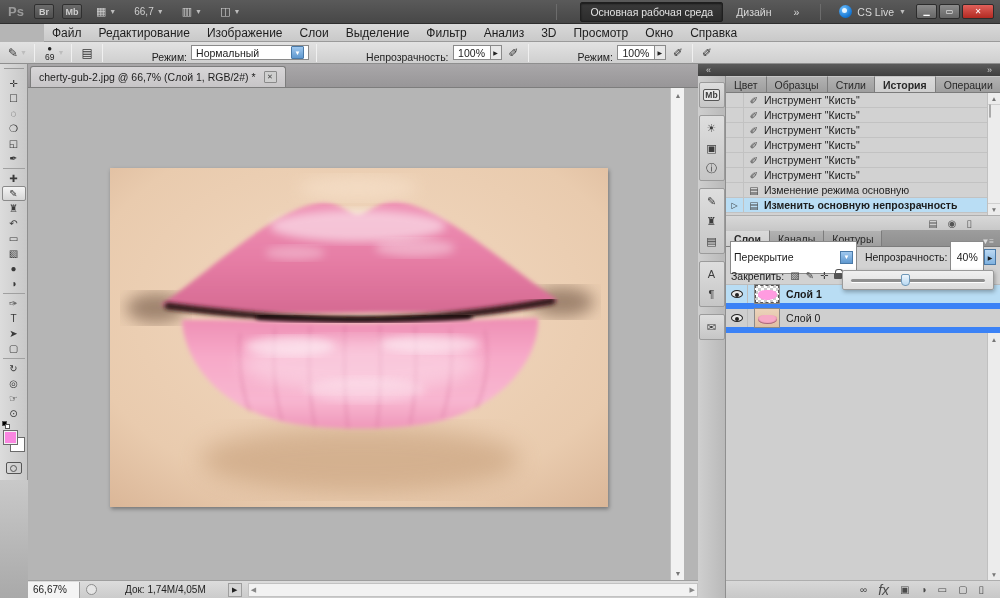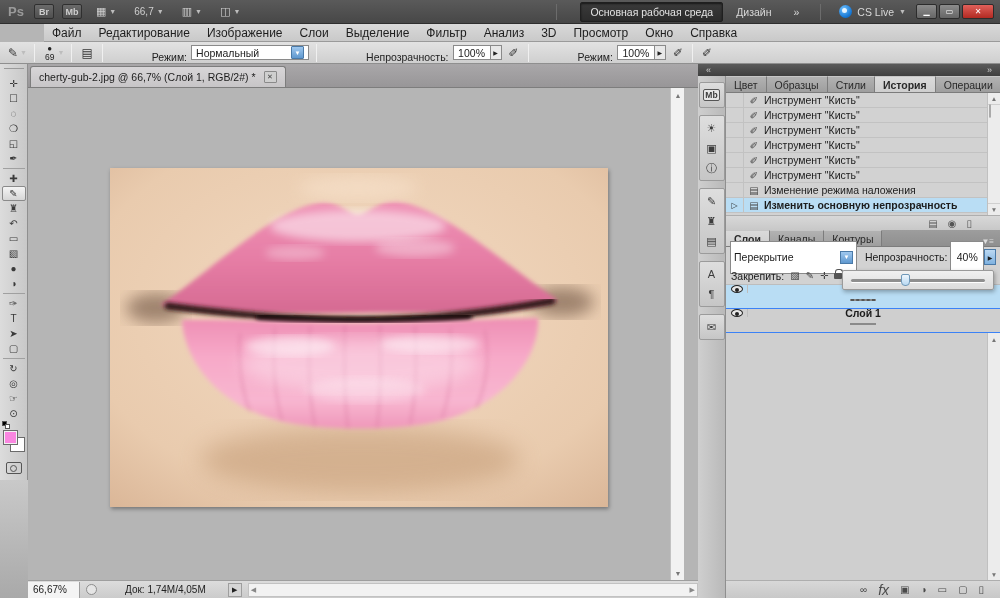--- a/index.html
+++ b/index.html
@@ -158,21 +158,21 @@
   .lock-ic { font-size:10px; color:#444; }
   .css-lock { width:8px; height:6px; background:#555; border-radius:1px; position:relative; display:inline-block; }
   .css-lock::before { content:""; position:absolute; left:1px; top:-4px; width:6px; height:4px;
     border:1.5px solid #555; border-bottom:none; border-radius:3px 3px 0 0; }
   .op-popup { position:absolute; right:6px; top:40px; width:152px; height:20px; background:linear-gradient(#f0f0f0,#dcdcdc);
     border:1px solid #9a9a9a; border-radius:2px; box-shadow:1px 2px 4px rgba(0,0,0,.3); z-index:5; display:flex; align-items:center; padding:0 8px; }
   .op-track { position:relative; flex:1; height:3px; background:#8f8f8f; border-radius:2px; box-shadow:0 1px 0 #fff; }
   .op-thumb { position:absolute; top:-5px; width:9px; height:12px; background:linear-gradient(#eef6fd,#b9d9f2);
     border:1px solid #6f98b8; border-radius:2px 2px 4px 4px; }
   .layers-list { background:#cfcfcf; position:relative; }
-  .lrow { display:flex; align-items:center; height:24px; border-bottom:1px solid #3b82f6; font-size:10.5px; gap:6px;flex-direction:column; }
+  .lrow { display:flex; align-items:center; height:24px; border-bottom:6px solid #3b82f6; font-size:10.5px; gap:6px; }
   .lrow.selected { background:#b9ddf4; font-weight:bold; }
   .eye-cell { width:22px; align-self:stretch; border-right:1px solid #bdbdbd; display:flex; align-items:center; justify-content:center; }
   .eye { width:12px; height:8px; border:1px solid #222; border-radius:50%; position:relative; background:#e8e8e8; }
   .eye::after { content:""; position:absolute; left:3.5px; top:1.5px; width:4px; height:4px; background:#222; border-radius:50%; }
   .thumb { width:26px; height:20px; border:1px solid #8a8a8a; position:relative; overflow:hidden; }
   .thumb.checker { background:
       repeating-conic-gradient(#ffffff 0% 25%, #cccccc 0% 50%) 0 0 / 6px 6px; }
   .thumb .lips-mini { position:absolute; left:3px; top:5px; width:19px; height:10px;
       background:radial-gradient(ellipse at 50% 45%, #ff9be0 60%, #f070c8 100%); border-radius:50% 50% 60% 60%; }
   .thumb.photo { background:linear-gradient(#ecd2ba,#dfc0a4); }
@@ -477,21 +477,21 @@
             <span>Инструмент "Кисть"</span>
           </div>
           <div class="hrow">
             <span class="src"></span>
             <span class="hicon">✐</span>
             <span>Инструмент "Кисть"</span>
           </div>
           <div class="hrow">
             <span class="src"></span>
             <span class="hicon">▤</span>
-            <span>Изменение режима наложения</span>
+            <span>Изменение режима основную</span>
           </div>
           <div class="hrow selected">
             <span class="src">▷</span>
             <span class="hicon">▤</span>
             <span>Изменить основную непрозрачность</span>
           </div>
           <div class="hist-scroll">
           <span class="arr">▲</span>
           <span class="thumb"></span>
           <span class="arr b">▼</span>

